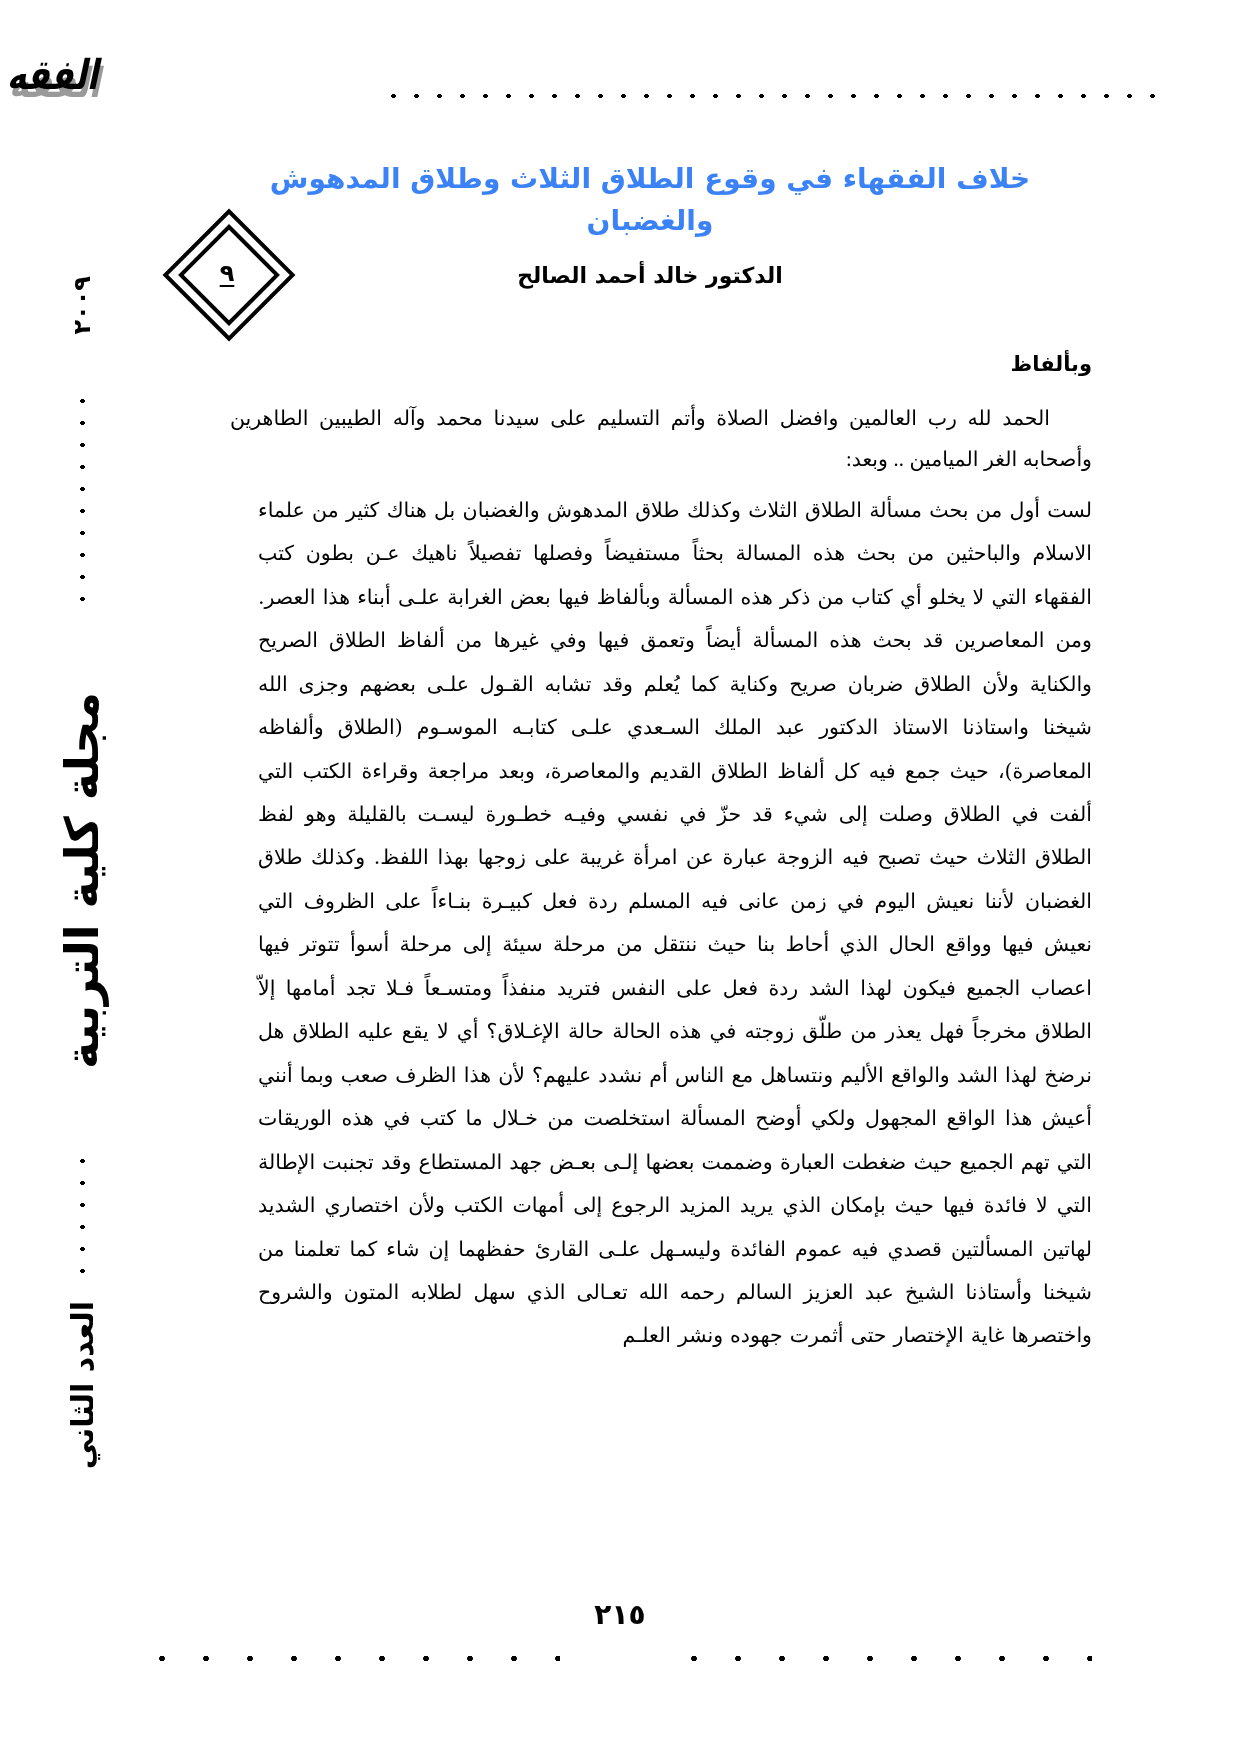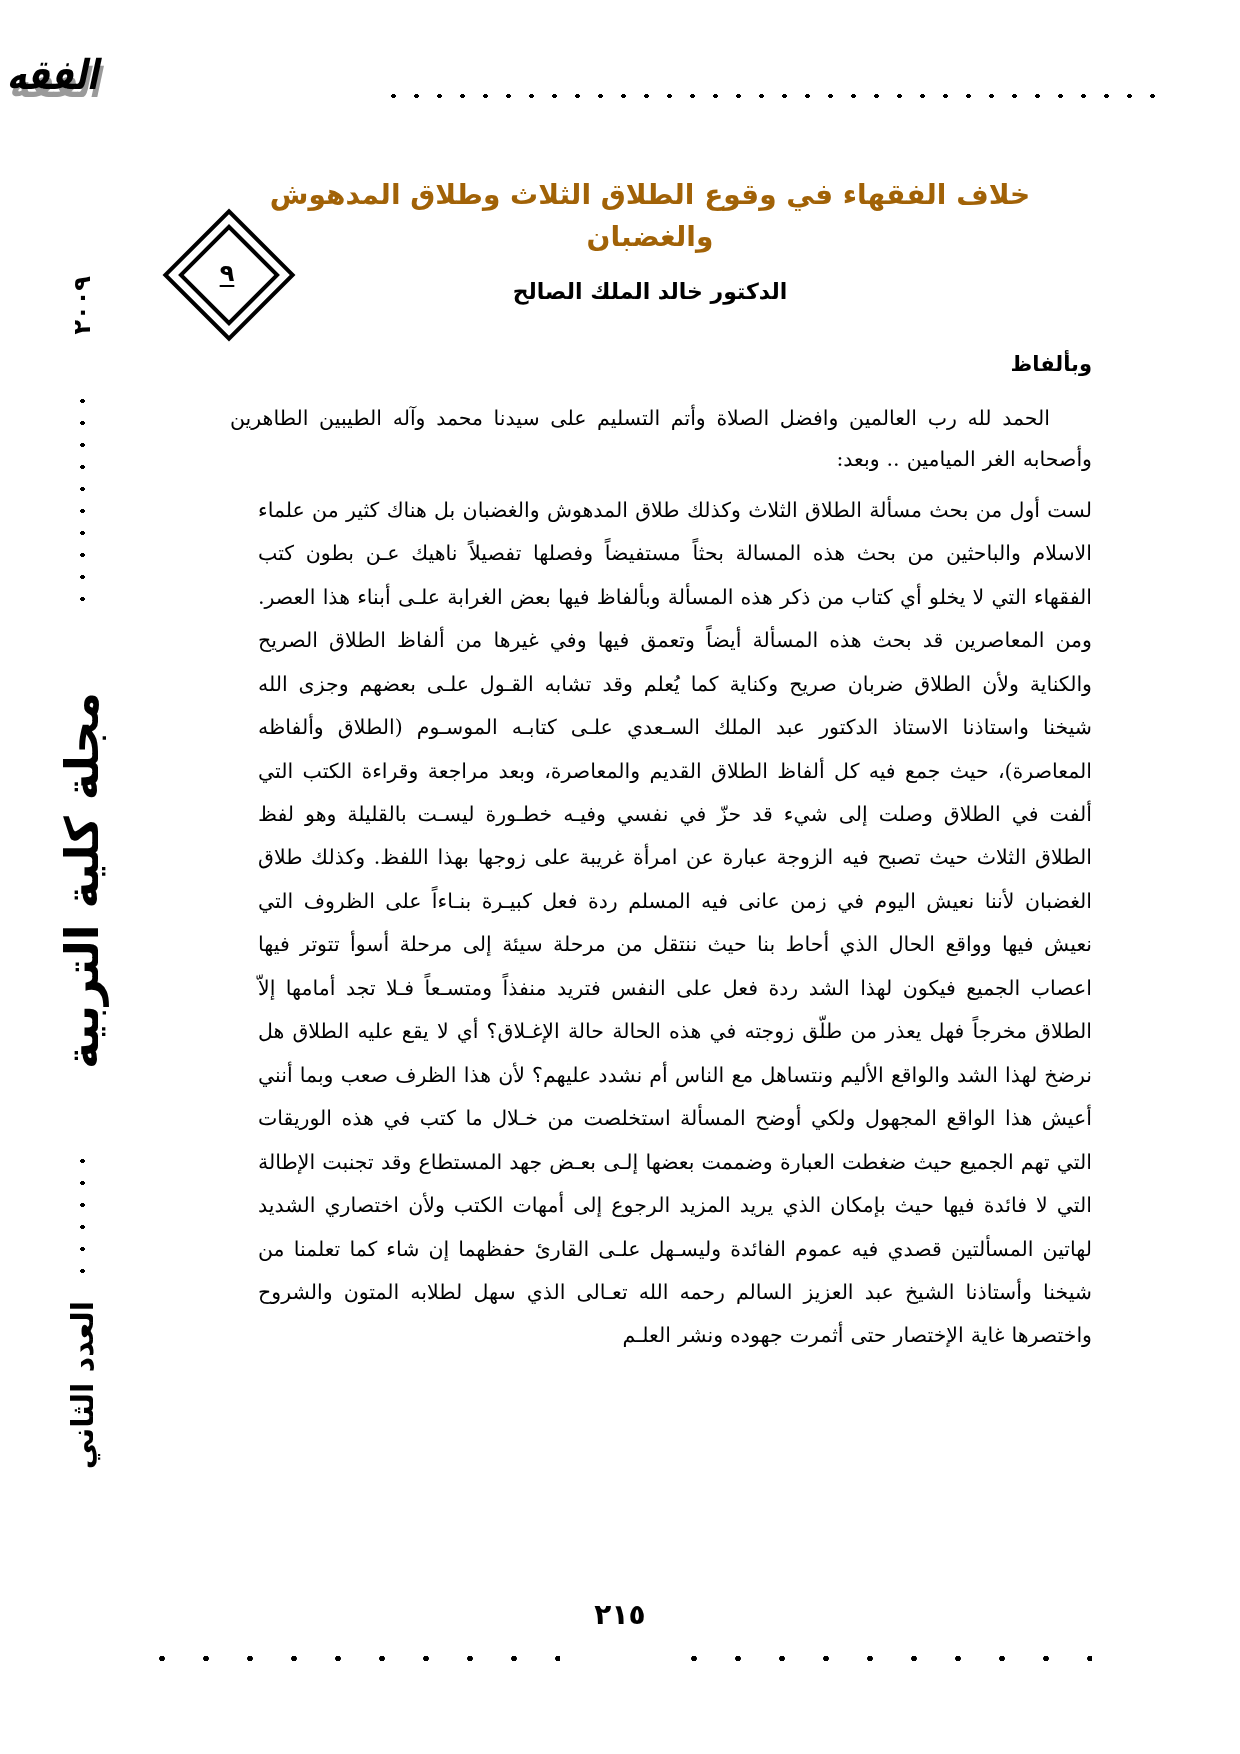--- a/index.html
+++ b/index.html
@@ -105,23 +105,23 @@
     position: absolute;
     top: 158px;
     right: 150px;
     width: 880px;
     text-align: center;
   }
   .doc-title {
     font-family: "DejaVu Sans", sans-serif;
     font-size: 28px;
     font-weight: 700;
-    color: #a16207;
+    color: #3b82f6;
     line-height: 1.5;
-    margin: 16px 0 16px 0;
+    margin: 0 0 16px 0;
   }
   .author-name, .author-affil {
     font-family: "DejaVu Sans", sans-serif;
     font-size: 22px;
     font-weight: 700;
     color: #000;
     line-height: 1.65;
     margin: 0;
   }
 
@@ -173,21 +173,21 @@
   .para {
     font-family: "DejaVu Serif", serif;
     font-size: 20.5px;
     color: #000;
     line-height: 2.02;
     text-align: justify;
     text-align-last: right;
     margin: 0 0 8px 0;
     word-spacing: 0.5px;
   }
-  .para.indent { text-indent: 42px; }
+  .para.indent { text-indent: 42px; font-family: Liberation Serif, serif; }
   .para.loose { line-height: 2.12; margin-left: 28px; }
 
   
   .footer {
     position: absolute;
     bottom: 86px;
     left: 0;
     width: 1240px;
     height: 70px;
   }
@@ -237,21 +237,21 @@
     <div class="spine-cell spine-dots-b">
       <div class="vdots"></div>
     </div>
     <div class="spine-cell spine-issue">
       <div class="vtext">العدد الثاني</div>
     </div>
   </div>
 
   <div class="title-block">
     <h1 class="doc-title">خلاف الفقهاء في وقوع الطلاق الثلاث وطلاق المدهوش والغضبان</h1>
-    <p class="author-name">الدكتور خالد الملك الصالح</p>
+    <p class="author-name">الدكتور خالد أحمد الصالح</p>
   </div>
 
   <div class="badge">
     <div class="dia outer"></div>
     <div class="dia inner"></div>
     <div class="num">٩</div>
   </div>
 
   <div class="body-col">
     <h2 class="sec-heading">وبألفاظ</h2>

